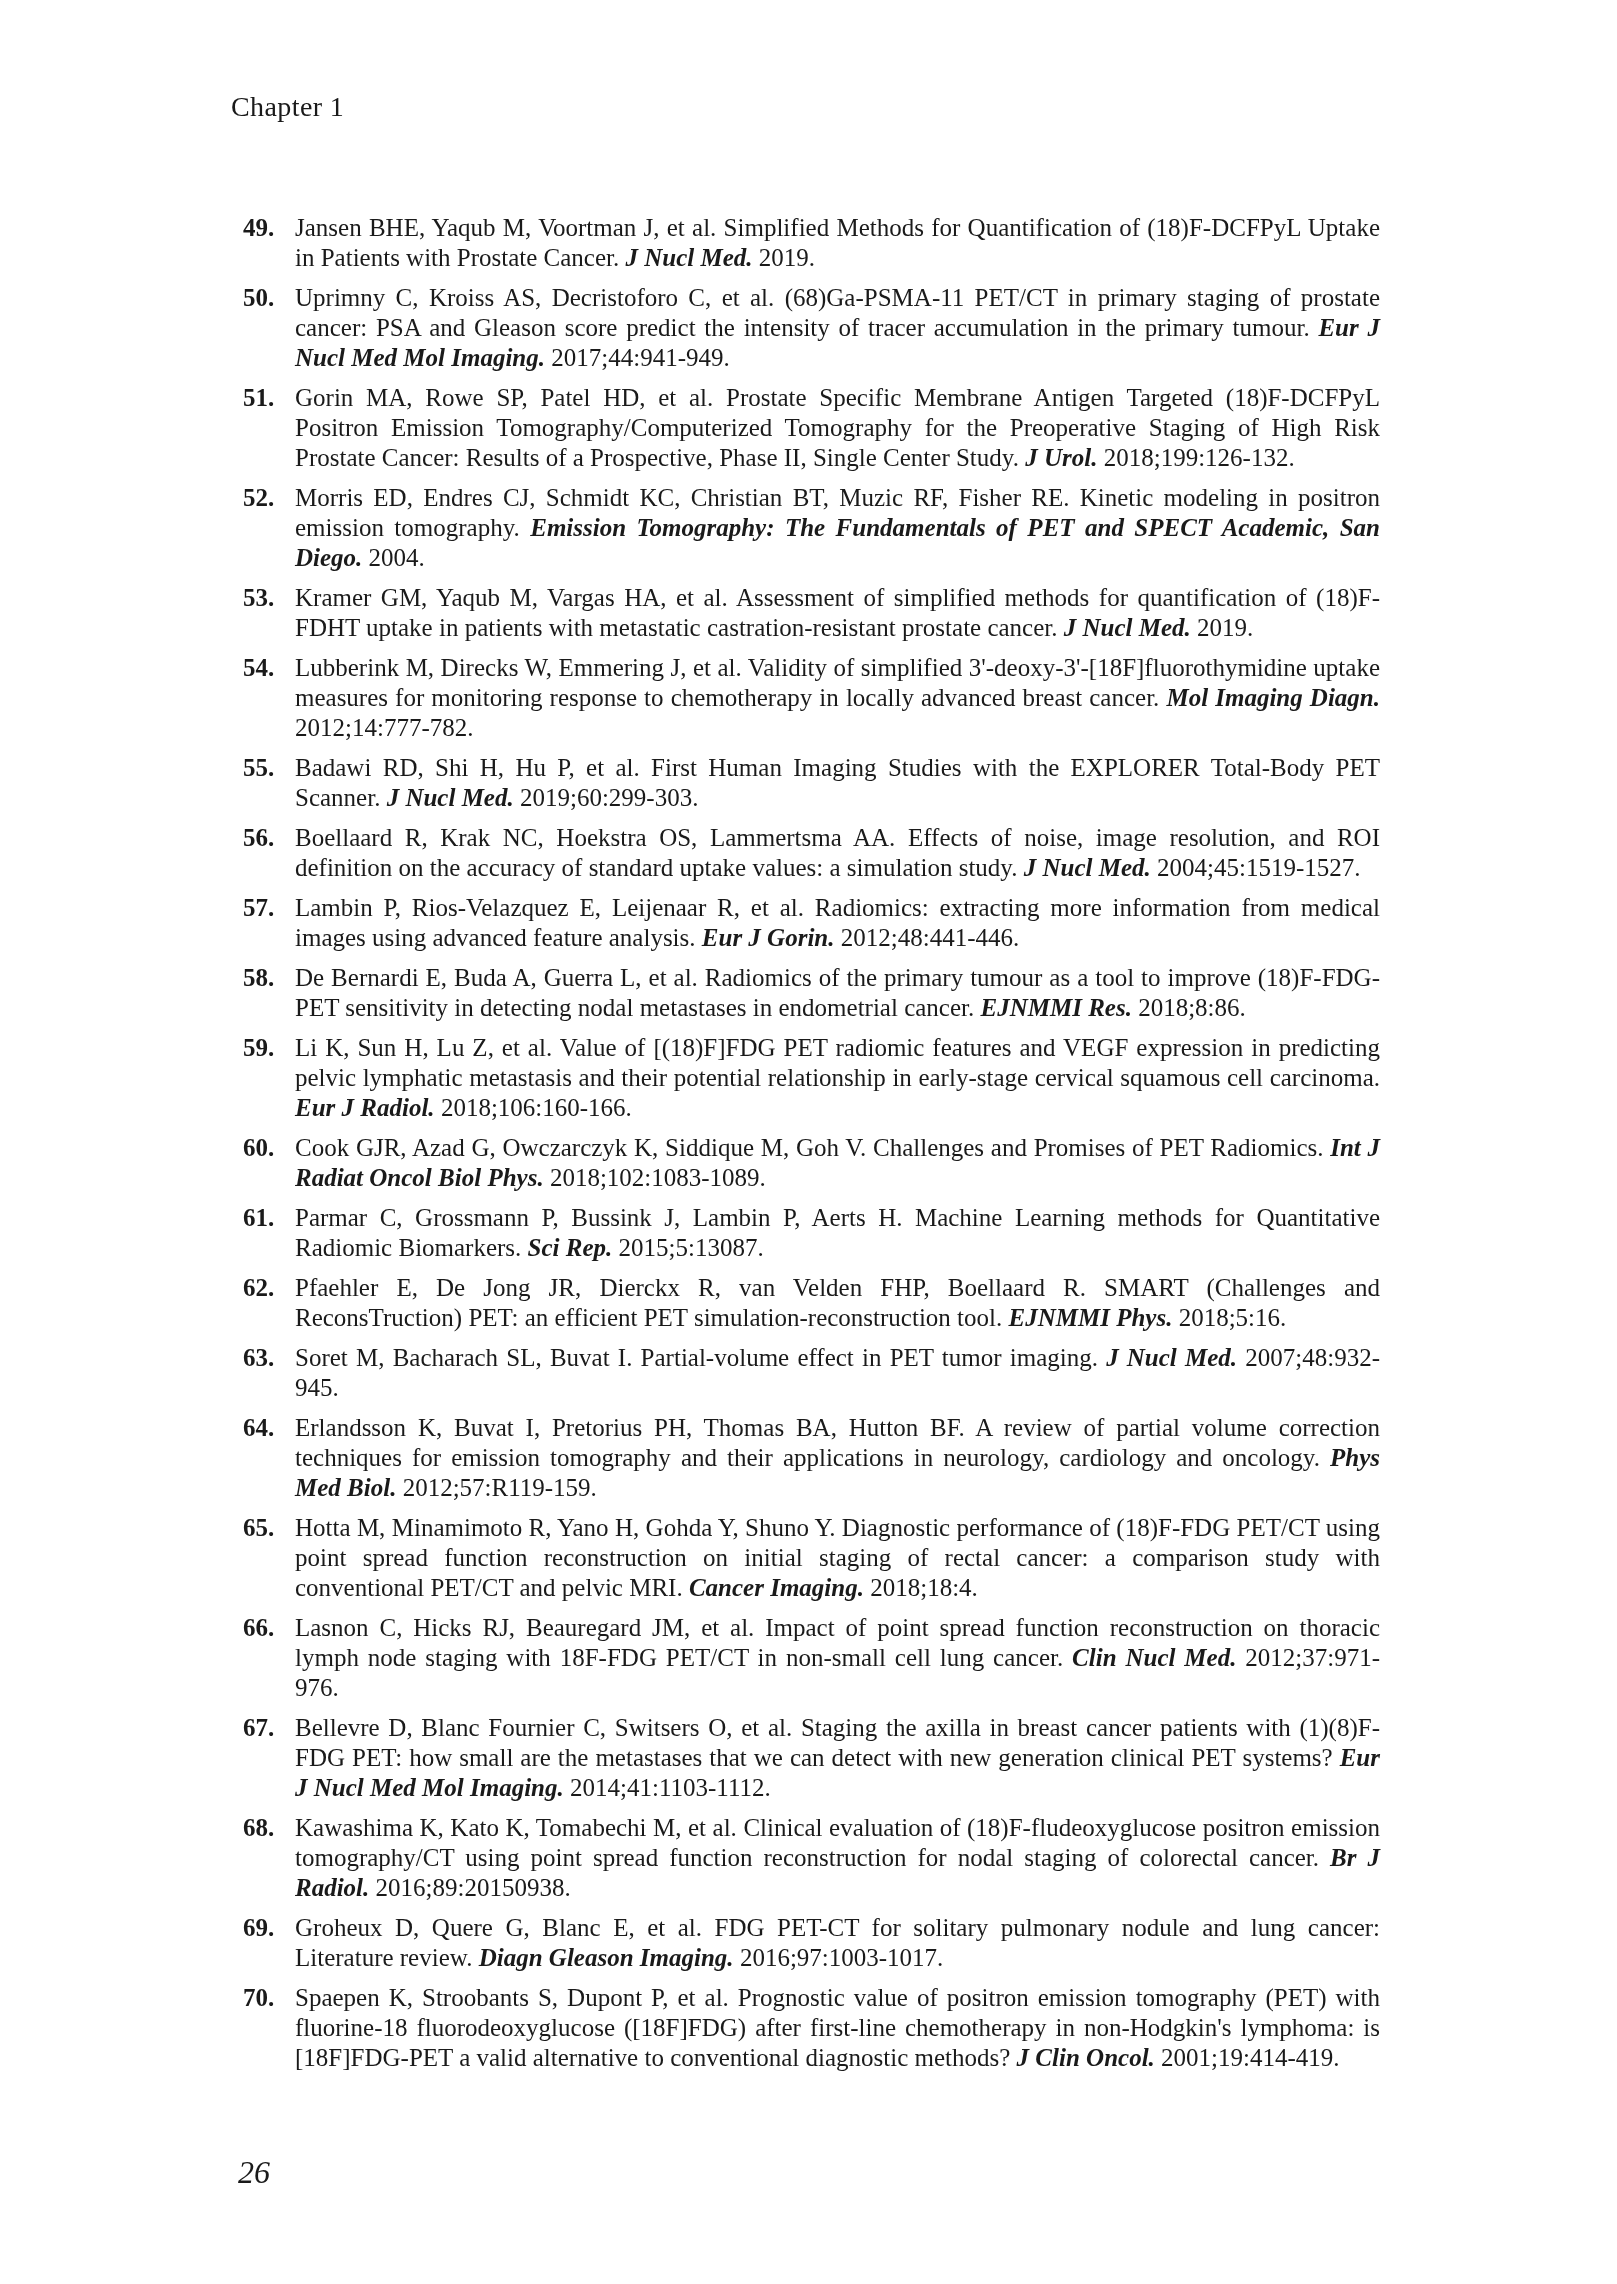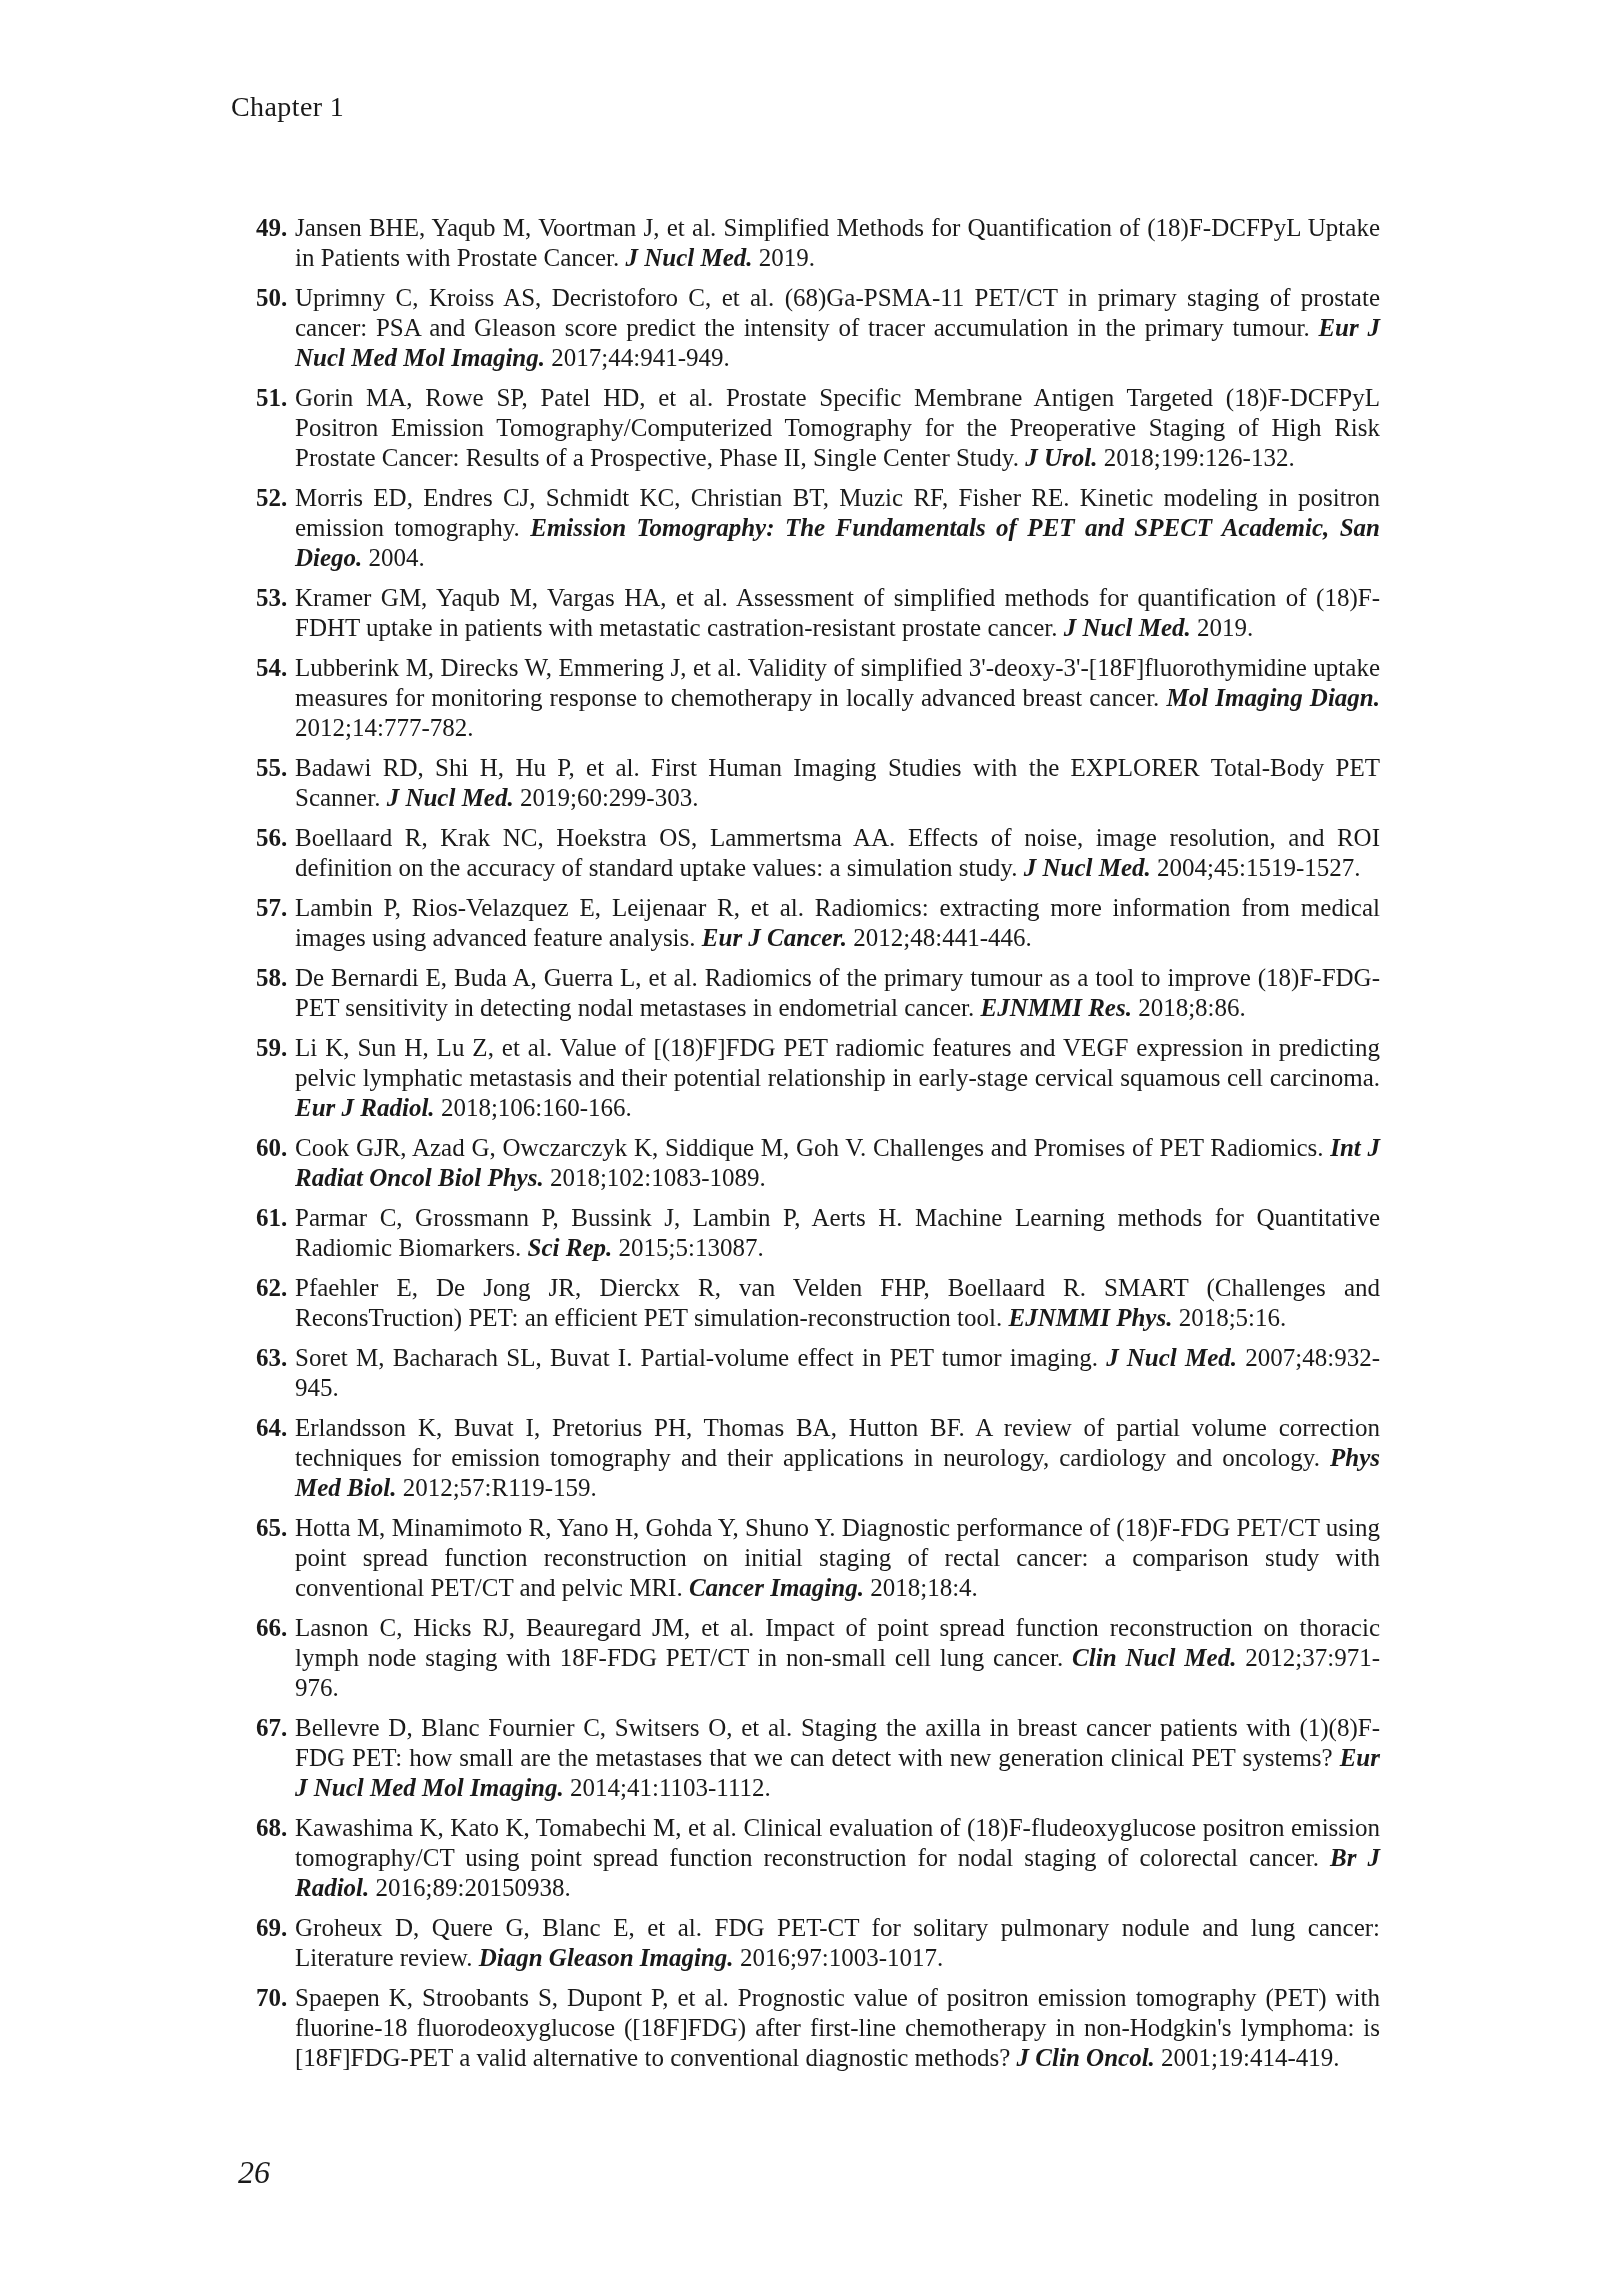--- a/index.html
+++ b/index.html
@@ -36,21 +36,21 @@
     line-height: 30px;
   }
   .ref {
     position: relative;
     padding-left: 59px;
     margin: 0 0 10px 0;
     text-align: justify;
   }
   .ref .num {
     position: absolute;
-    left: 20px;
+    left: 7px;
     top: 0;
     font-weight: 700;
   }
   .ref .journal {
     font-weight: 700;
     font-style: italic;
   }
   .page-number {
     position: absolute;
     top: 2156px;
@@ -68,21 +68,21 @@
 
   <ol class="refs">
       <li class="ref"><span class="num">49.</span><span><span class="plain">Jansen BHE, Yaqub M, Voortman J, et al. Simplified Methods for Quantification of (18)F-DCFPyL Uptake in Patients with Prostate Cancer. </span><span class="journal">J Nucl Med.</span><span class="plain"> 2019.</span></span></li>
       <li class="ref"><span class="num">50.</span><span><span class="plain">Uprimny C, Kroiss AS, Decristoforo C, et al. (68)Ga-PSMA-11 PET/CT in primary staging of prostate cancer: PSA and Gleason score predict the intensity of tracer accumulation in the primary tumour. </span><span class="journal">Eur J Nucl Med Mol Imaging.</span><span class="plain"> 2017;44:941-949.</span></span></li>
       <li class="ref"><span class="num">51.</span><span><span class="plain">Gorin MA, Rowe SP, Patel HD, et al. Prostate Specific Membrane Antigen Targeted (18)F-DCFPyL Positron Emission Tomography/Computerized Tomography for the Preoperative Staging of High Risk Prostate Cancer: Results of a Prospective, Phase II, Single Center Study. </span><span class="journal">J Urol.</span><span class="plain"> 2018;199:126-132.</span></span></li>
       <li class="ref"><span class="num">52.</span><span><span class="plain">Morris ED, Endres CJ, Schmidt KC, Christian BT, Muzic RF, Fisher RE. Kinetic modeling in positron emission tomography. </span><span class="journal">Emission Tomography: The Fundamentals of PET and SPECT Academic, San Diego.</span><span class="plain"> 2004.</span></span></li>
       <li class="ref"><span class="num">53.</span><span><span class="plain">Kramer GM, Yaqub M, Vargas HA, et al. Assessment of simplified methods for quantification of (18)F-FDHT uptake in patients with metastatic castration-resistant prostate cancer. </span><span class="journal">J Nucl Med.</span><span class="plain"> 2019.</span></span></li>
       <li class="ref"><span class="num">54.</span><span><span class="plain">Lubberink M, Direcks W, Emmering J, et al. Validity of simplified 3'-deoxy-3'-[18F]fluorothymidine uptake measures for monitoring response to chemotherapy in locally advanced breast cancer. </span><span class="journal">Mol Imaging Diagn.</span><span class="plain"> 2012;14:777-782.</span></span></li>
       <li class="ref"><span class="num">55.</span><span><span class="plain">Badawi RD, Shi H, Hu P, et al. First Human Imaging Studies with the EXPLORER Total-Body PET Scanner. </span><span class="journal">J Nucl Med.</span><span class="plain"> 2019;60:299-303.</span></span></li>
       <li class="ref"><span class="num">56.</span><span><span class="plain">Boellaard R, Krak NC, Hoekstra OS, Lammertsma AA. Effects of noise, image resolution, and ROI definition on the accuracy of standard uptake values: a simulation study. </span><span class="journal">J Nucl Med.</span><span class="plain"> 2004;45:1519-1527.</span></span></li>
-      <li class="ref"><span class="num">57.</span><span><span class="plain">Lambin P, Rios-Velazquez E, Leijenaar R, et al. Radiomics: extracting more information from medical images using advanced feature analysis. </span><span class="journal">Eur J Cancer.</span><span class="plain"> 2012;48:441-446.</span></span></li>
+      <li class="ref"><span class="num">57.</span><span><span class="plain">Lambin P, Rios-Velazquez E, Leijenaar R, et al. Radiomics: extracting more information from medical images using advanced feature analysis. </span><span class="journal">Eur J Gorin.</span><span class="plain"> 2012;48:441-446.</span></span></li>
       <li class="ref"><span class="num">58.</span><span><span class="plain">De Bernardi E, Buda A, Guerra L, et al. Radiomics of the primary tumour as a tool to improve (18)F-FDG-PET sensitivity in detecting nodal metastases in endometrial cancer. </span><span class="journal">EJNMMI Res.</span><span class="plain"> 2018;8:86.</span></span></li>
       <li class="ref"><span class="num">59.</span><span><span class="plain">Li K, Sun H, Lu Z, et al. Value of [(18)F]FDG PET radiomic features and VEGF expression in predicting pelvic lymphatic metastasis and their potential relationship in early-stage cervical squamous cell carcinoma. </span><span class="journal">Eur J Radiol.</span><span class="plain"> 2018;106:160-166.</span></span></li>
       <li class="ref"><span class="num">60.</span><span><span class="plain">Cook GJR, Azad G, Owczarczyk K, Siddique M, Goh V. Challenges and Promises of PET Radiomics. </span><span class="journal">Int J Radiat Oncol Biol Phys.</span><span class="plain"> 2018;102:1083-1089.</span></span></li>
       <li class="ref"><span class="num">61.</span><span><span class="plain">Parmar C, Grossmann P, Bussink J, Lambin P, Aerts H. Machine Learning methods for Quantitative Radiomic Biomarkers. </span><span class="journal">Sci Rep.</span><span class="plain"> 2015;5:13087.</span></span></li>
       <li class="ref"><span class="num">62.</span><span><span class="plain">Pfaehler E, De Jong JR, Dierckx R, van Velden FHP, Boellaard R. SMART (Challenges and ReconsTruction) PET: an efficient PET simulation-reconstruction tool. </span><span class="journal">EJNMMI Phys.</span><span class="plain"> 2018;5:16.</span></span></li>
       <li class="ref"><span class="num">63.</span><span><span class="plain">Soret M, Bacharach SL, Buvat I. Partial-volume effect in PET tumor imaging. </span><span class="journal">J Nucl Med.</span><span class="plain"> 2007;48:932-945.</span></span></li>
       <li class="ref"><span class="num">64.</span><span><span class="plain">Erlandsson K, Buvat I, Pretorius PH, Thomas BA, Hutton BF. A review of partial volume correction techniques for emission tomography and their applications in neurology, cardiology and oncology. </span><span class="journal">Phys Med Biol.</span><span class="plain"> 2012;57:R119-159.</span></span></li>
       <li class="ref"><span class="num">65.</span><span><span class="plain">Hotta M, Minamimoto R, Yano H, Gohda Y, Shuno Y. Diagnostic performance of (18)F-FDG PET/CT using point spread function reconstruction on initial staging of rectal cancer: a comparison study with conventional PET/CT and pelvic MRI. </span><span class="journal">Cancer Imaging.</span><span class="plain"> 2018;18:4.</span></span></li>
       <li class="ref"><span class="num">66.</span><span><span class="plain">Lasnon C, Hicks RJ, Beauregard JM, et al. Impact of point spread function reconstruction on thoracic lymph node staging with 18F-FDG PET/CT in non-small cell lung cancer. </span><span class="journal">Clin Nucl Med.</span><span class="plain"> 2012;37:971-976.</span></span></li>
       <li class="ref"><span class="num">67.</span><span><span class="plain">Bellevre D, Blanc Fournier C, Switsers O, et al. Staging the axilla in breast cancer patients with (1)(8)F-FDG PET: how small are the metastases that we can detect with new generation clinical PET systems? </span><span class="journal">Eur J Nucl Med Mol Imaging.</span><span class="plain"> 2014;41:1103-1112.</span></span></li>

